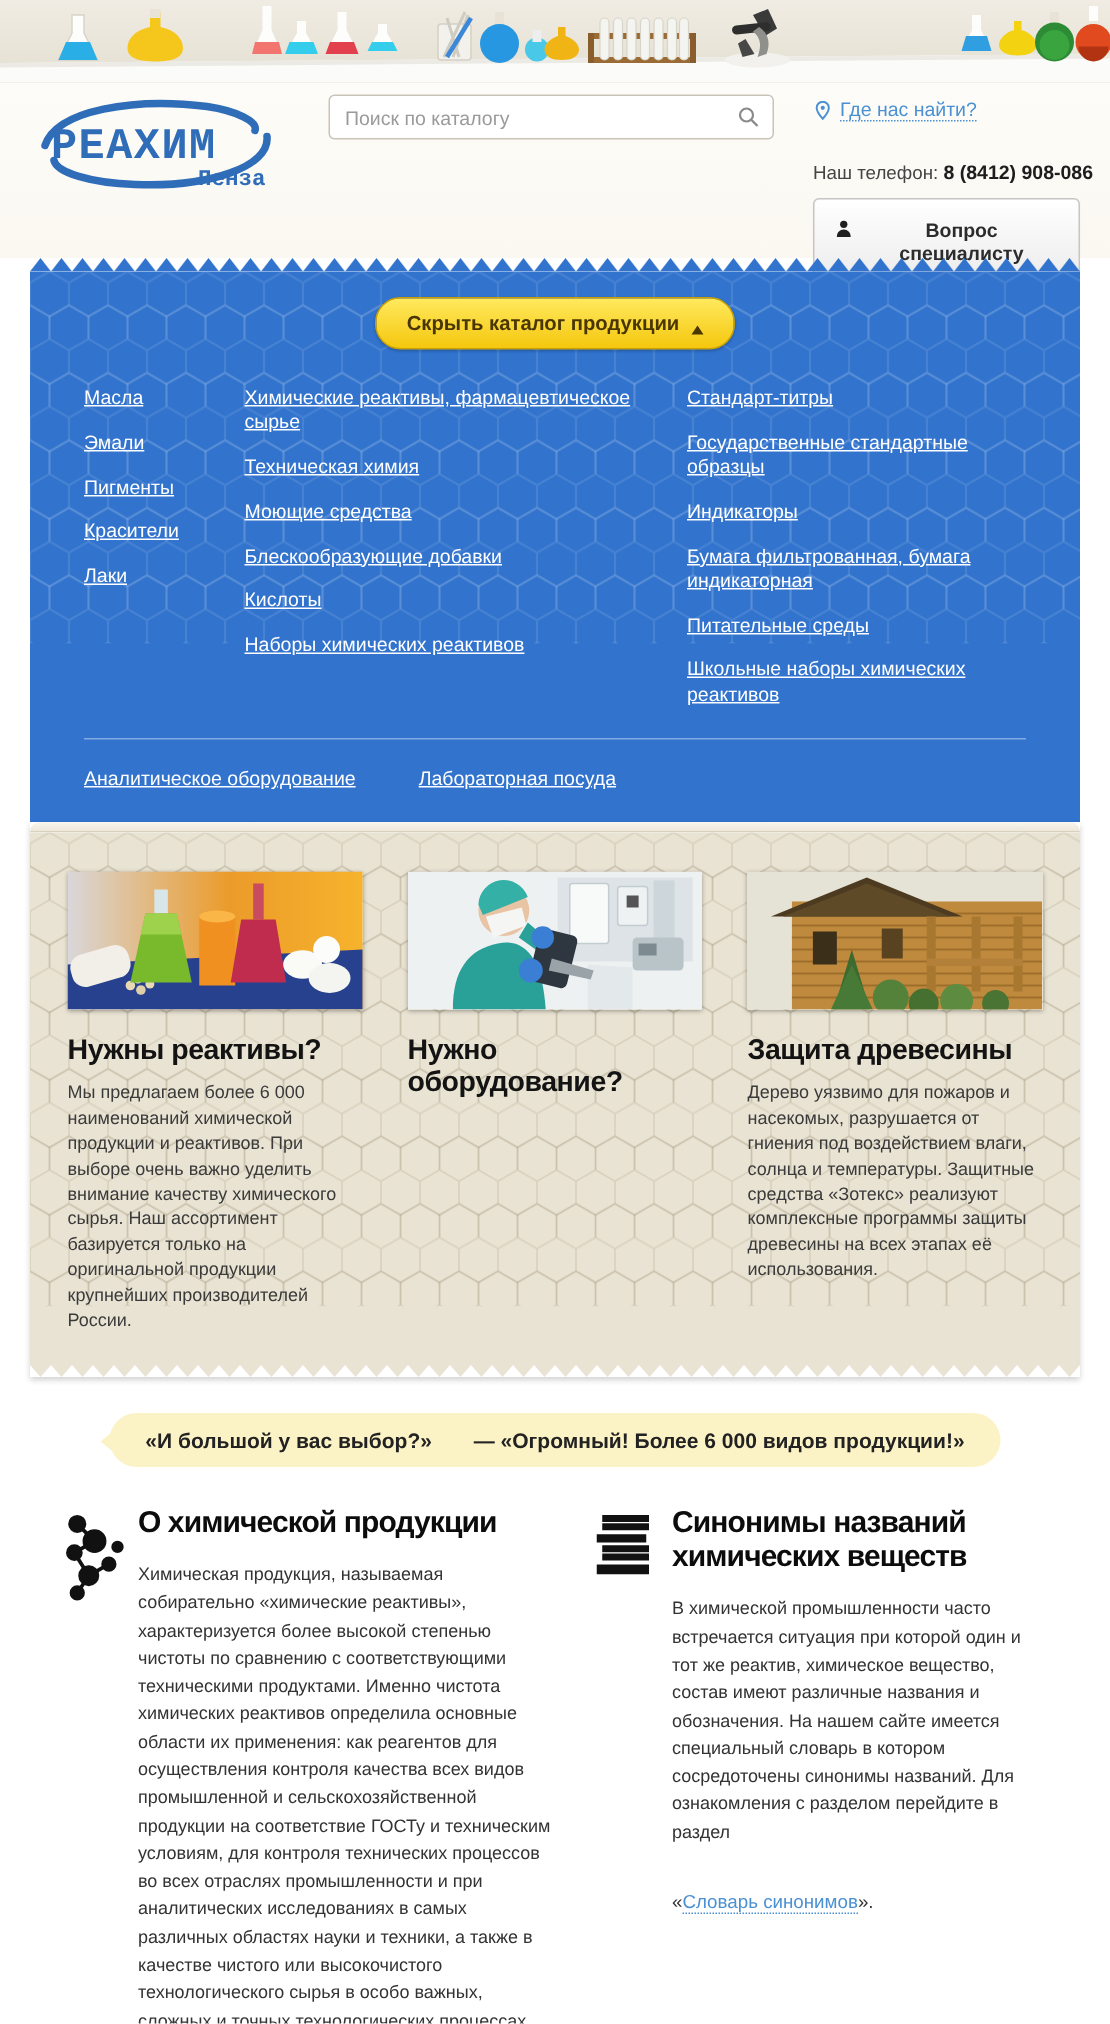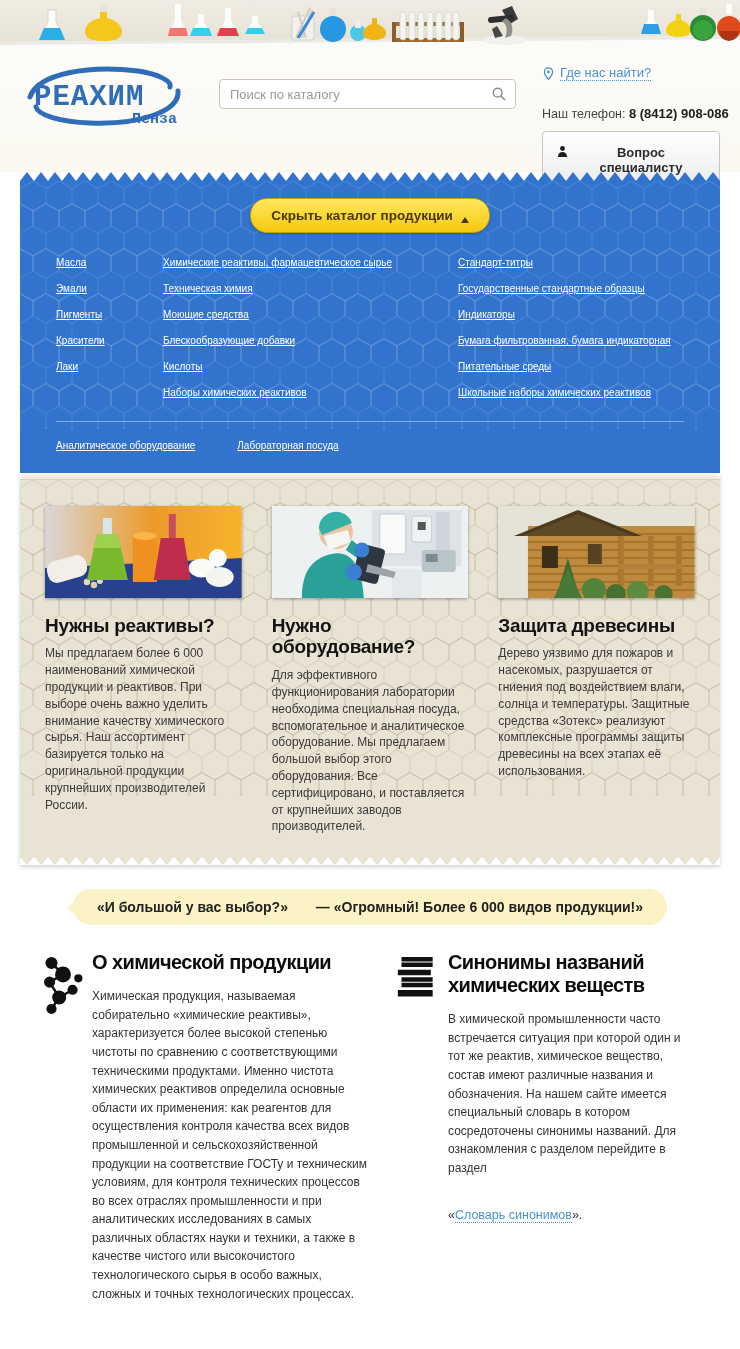--- a/index.html
+++ b/index.html
@@ -11,21 +11,21 @@
   
   .banner { height:55px; position:relative; background:linear-gradient(#efebe2,#e6e1d4); }
   .banner svg { display:block; }
   
   .header { background:linear-gradient(#fdfcf8,#faf8f1); padding:8px 20px 0; height:117px; }
   .header-row { display:flex; align-items:flex-start; }
   .logo { width:175px; position:relative; height:72px; cursor:pointer;font-family:Liberation Mono, monospace; }
   .logo svg { position:absolute; left:0; top:0; }
   .logo .l1 { position:absolute; left:14px; top:18px; font-size:29px; font-weight:bold; color:#2f6db8; letter-spacing:1px; }
   .logo .l2 { position:absolute; right:18px; top:48px; font-size:15px; font-weight:bold; color:#2f6db8; }
-  .search { flex:1; margin:16px 26px 0 24px; position:relative; }
+  .search { flex:1; margin:0 26px 0 24px; position:relative; }
   .search input { width:100%; height:30px; border:1px solid #c9c4b8; border-radius:4px; padding:0 32px 0 10px; font-size:13px; color:#333; background:#fff; outline:none; font-family:"Liberation Sans",sans-serif; }
   .search input::placeholder { color:#9a9a9a; }
   .search .sicon { position:absolute; right:9px; top:7px; color:#8a8a8a; }
   .hdr-right { width:178px; padding-top:2px; }
   .find-us { display:inline-flex; align-items:center; gap:5px; color:#4a90d2; font-size:13px; text-decoration:none; }
   .find-us span { border-bottom:1px dotted #4a90d2; }
   .phone-line { margin-top:22px; font-size:12.5px; color:#444; white-space:nowrap; }
   .phone-line b { color:#1d1d1d; font-size:13px; }
   .spec-btn { margin-top:10px; display:inline-flex; align-items:flex-start; gap:7px; padding:13px 13px; border:1px solid #c6c6c6; border-radius:4px; background:linear-gradient(#ffffff,#ebebeb); font-size:13px; font-weight:bold; color:#2c2c2c; cursor:pointer; box-shadow:0 1px 1px rgba(0,0,0,.08); }
   .nav { display:flex; justify-content:space-between; padding:14px 24px 0; }
@@ -37,21 +37,21 @@
   .cat-zig { display:block; }
   .cat-body { background:#3173cd; position:relative; padding:17px 0 14px; }
   .cat-hex { position:absolute; inset:0; pointer-events:none; }
   .cat-inner { position:relative; }
   .cat-toggle { display:flex; align-items:flex-end; gap:8px; margin:0 auto; padding:9px 20px; border:1px solid #c9a004; border-radius:17px; background:linear-gradient(#ffe95e,#f5c70e); color:#4a3600; font-size:13.5px; font-weight:bold; cursor:pointer; box-shadow:0 1px 2px rgba(0,0,0,.25); font-family:"Liberation Sans",sans-serif; }
   .tri-up { width:0; height:0; border-left:4px solid transparent; border-right:4px solid transparent; border-bottom:6px solid #4a3600; display:inline-block; }
   .cat-cols { display:flex; padding:24px 36px 0; }
   .cat-col1 { width:107px; }
   .cat-col2 { width:295px; }
   .cat-col3 { flex:1; }
-  .cat-cols a, .cat-foot a { display:table; color:#fff; font-size:10px; text-decoration:underline; margin-bottom:13.5px; line-height:1.25; }
+  .cat-cols a, .cat-foot a { display:table; color:#fff; font-size:13px; text-decoration:underline; margin-bottom:13.5px; line-height:1.25; }
   .cat-div { border-top:1px solid rgba(255,255,255,.4); margin:8px 36px 0; }
   .cat-foot { display:flex; gap:42px; padding:18px 36px 6px; }
   .cat-foot a { margin-bottom:0; }
   
   .panel { margin:0 20px; position:relative; box-shadow:0 2px 4px rgba(0,0,0,.18); }
   .panel-rim { height:7px; background:linear-gradient(#faf7ef,#ece7d9); border-radius:8px 8px 0 0; border-bottom:1px solid #d8d1be; }
   .panel-body { background:#e9e3d3; position:relative; }
   .panel-hex { position:absolute; inset:0; pointer-events:none; }
   .panel-inner { position:relative; display:flex; gap:30px; padding:26px 25px 22px; }
   .feature { flex:1; min-width:0; }
@@ -422,21 +422,20 @@
           <circle cx="64" cy="26" r="17" fill="#e8c4a4"></circle>
           <path d="M47 22a17 17 0 0133-5l-30 12z" fill="#35b0a6"></path>
           <path d="M52 30l24-6 3 12-22 8z" fill="#f5f6f4"></path>
           <path d="M80 34l14 12-6 8-14-10z" fill="#2aa198"></path>
           <rect x="84" y="40" width="26" height="36" rx="4" fill="#2e3640" transform="rotate(14 97 58)"></rect>
           <circle cx="90" cy="44" r="7.5" fill="#3a7fd4"></circle>
             <circle cx="82" cy="66" r="8" fill="#3a7fd4"></circle>
           <path d="M96 58l28 8-2 6-28-6z" fill="#9aa4a8"></path>
         </svg>
         <h3>Нужно оборудование?</h3>
-        <p>Для эффективного функционирования лаборатории необходима специальная посуда, вспомогательное и аналитическое оборудование. Мы предлагаем большой выбор этого оборудования. Все сертифицировано, и поставляется от крупнейших заводов производителей.</p>
       </div>
       <div class="feature">
         <svg class="photo" width="100%" height="92" viewBox="0 0 197 92" preserveAspectRatio="none">
           <rect width="197" height="92" fill="#e4e3d6"></rect>
           <rect x="30" y="20" width="167" height="72" fill="#c08a3e"></rect>
           <g stroke="#9c6e2a" stroke-width="1.4">
             <path d="M30 28h167M30 36h167M30 44h167M30 52h167M30 60h167M30 68h167M30 76h167M30 84h167"></path>
           </g>
           <polygon points="16,30 80,4 144,30" fill="#4c3b20"></polygon>
           <polygon points="24,30 80,8 136,30" fill="#5f4a28"></polygon>

